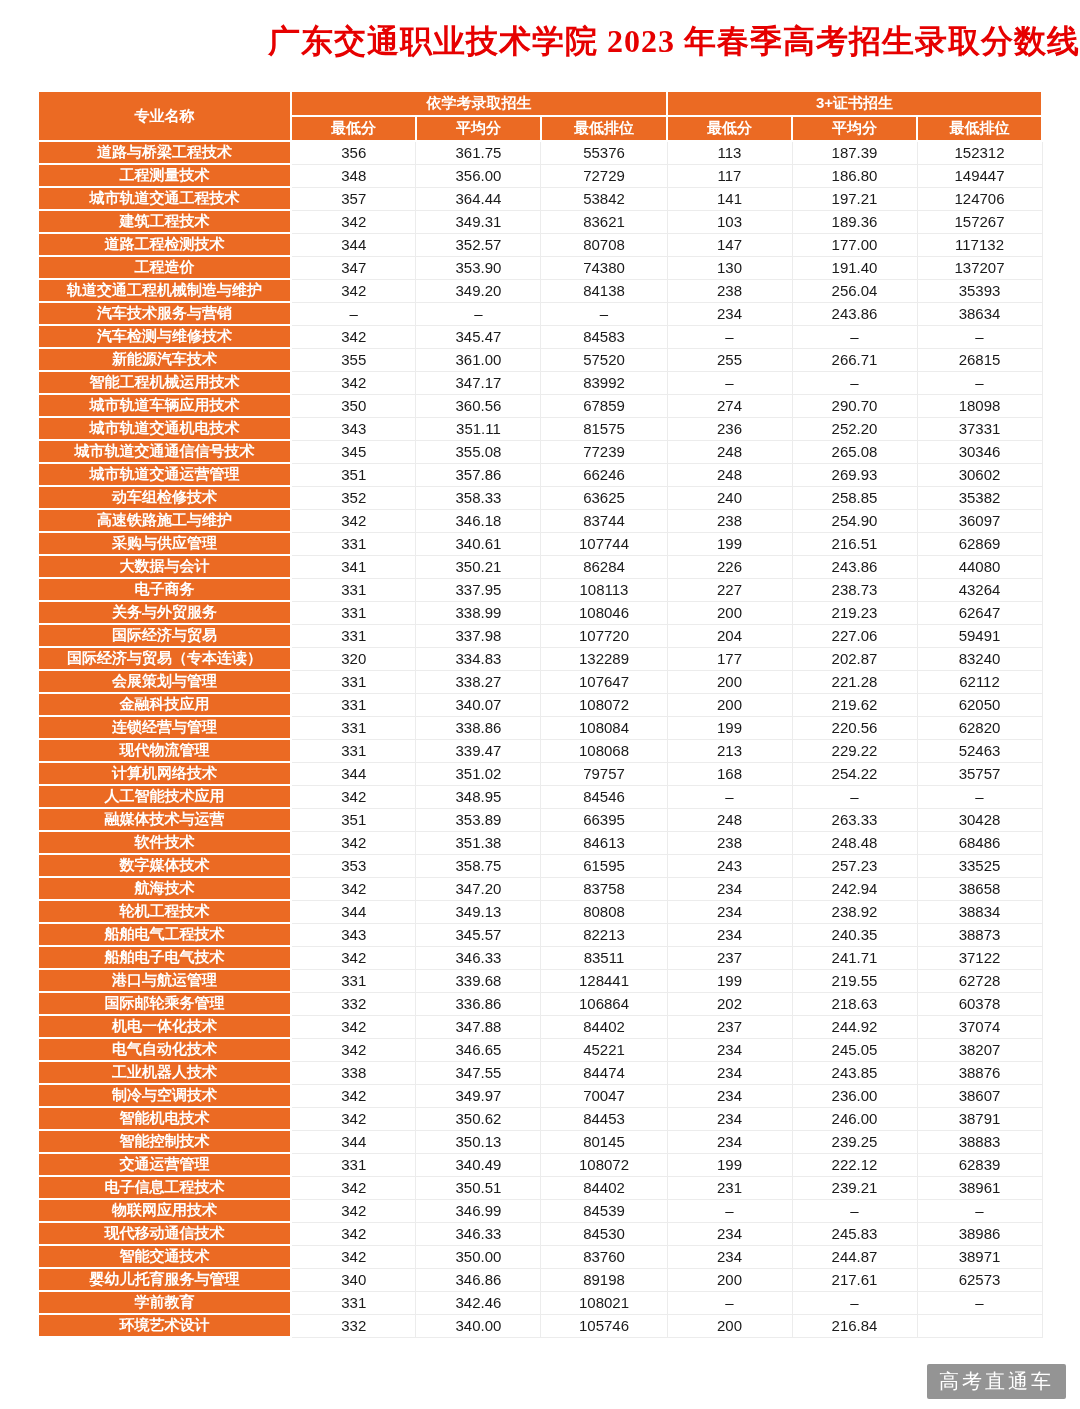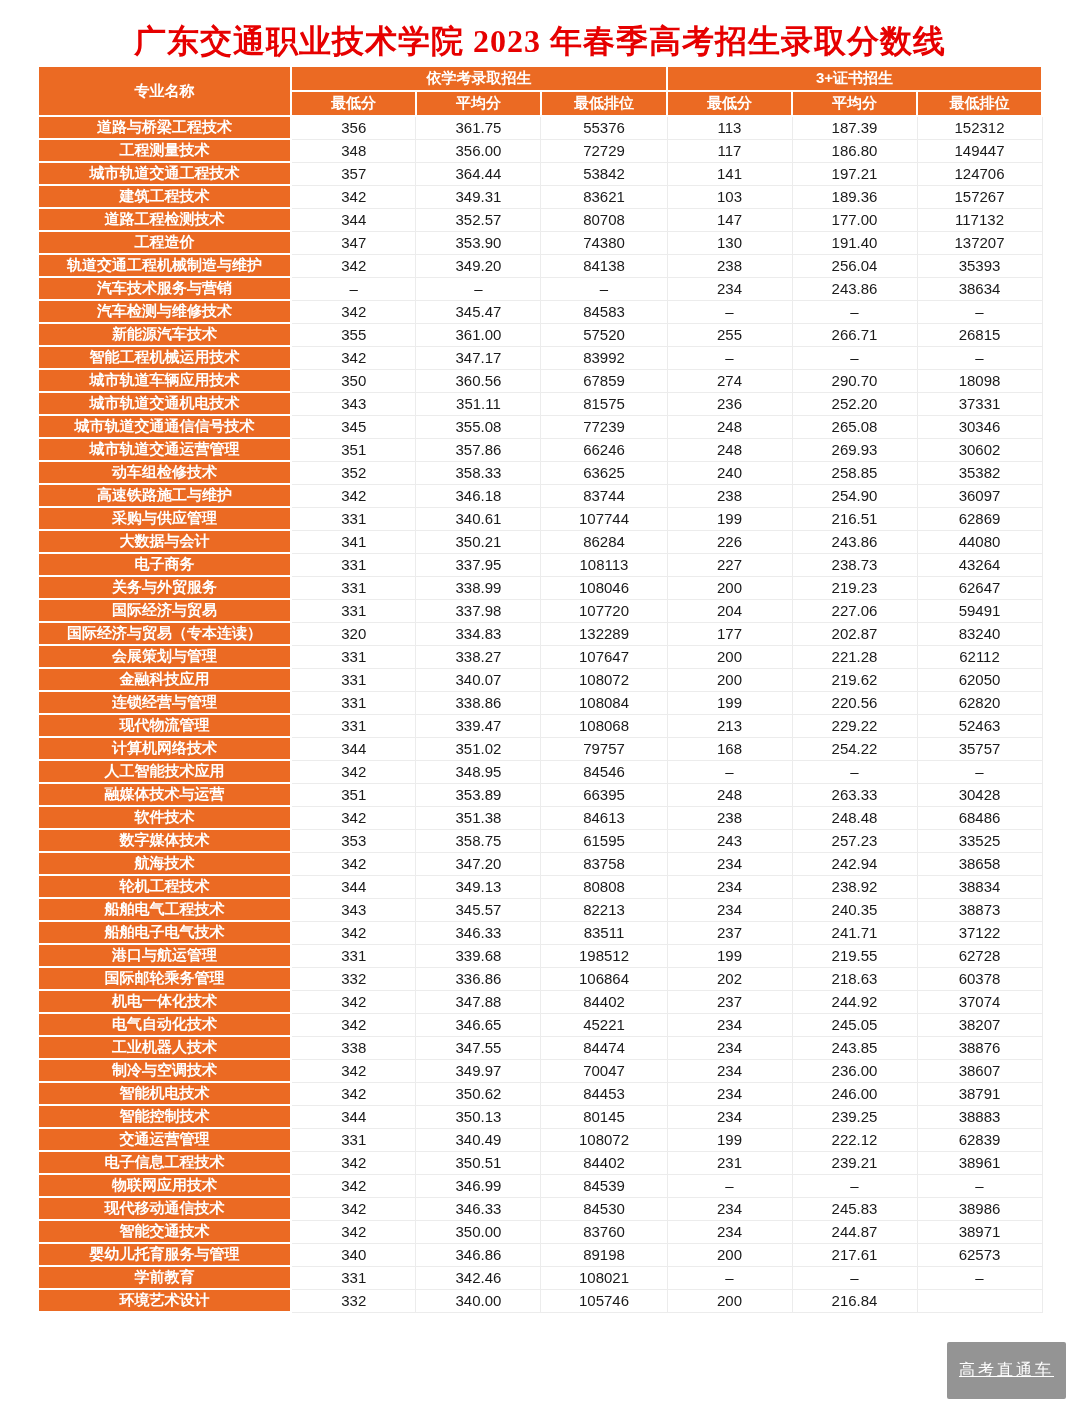--- a/index.html
+++ b/index.html
@@ -6,47 +6,46 @@
   html,body { background:#ffffff; }
   body {
     width:1080px; height:1409px;
     font-family:"Liberation Sans","DejaVu Sans",sans-serif;
     position:relative; overflow:hidden;
   }
   .page { position:relative; width:1080px; height:1409px; }
   .title {
     font-family:"Liberation Serif","DejaVu Serif",serif;
     color:#e60000; font-size:32px; font-weight:bold;
-    text-align:center; padding-top:20px; letter-spacing:1px;
+    text-align:right; padding-top:20px; letter-spacing:1px;
     white-space:nowrap;
   }
   table.score-table {
     border-collapse:collapse; table-layout:fixed;
-    width:1004px; margin:1px auto 0;
+    width:1004px; margin:26px auto 0;
   }
   th, td {
     text-align:center; vertical-align:middle;
     overflow:hidden; white-space:nowrap;
   }
   .oc {
     background:#eb6a23; color:#ffffff; font-weight:bold;
     border:2px solid #ffffff; font-size:15px;
   }
   thead th.oc { height:25px; }
   th.major { height:14px; font-size:15px; }
   td.val {
     border:1px solid #ececec; color:#1a1a1a;
     font-size:15px; height:23px; background:#ffffff;
   }
   .watermark {
     position:absolute; right:14px; bottom:10px;
     background:rgba(125,125,125,0.82); color:#ffffff;
-    font-size:16px; letter-spacing:3px; padding:18px 12px;
+    font-size:20px; letter-spacing:3px; padding:4px 12px;
     border-radius:2px;
-    text-decoration:underline;
   }
 </style>
 </head>
 <body>
 
 <div class="page">
   <h1 class="title">广东交通职业技术学院 2023 年春季高考招生录取分数线</h1>
 
   <table class="score-table">
     <colgroup>
@@ -395,21 +394,21 @@
           <td class="val">346.33</td>
           <td class="val">83511</td>
           <td class="val">237</td>
           <td class="val">241.71</td>
           <td class="val">37122</td>
         </tr>
         <tr>
           <th class="oc major">港口与航运管理</th>
           <td class="val">331</td>
           <td class="val">339.68</td>
-          <td class="val">198512</td>
+          <td class="val">128441</td>
           <td class="val">199</td>
           <td class="val">219.55</td>
           <td class="val">62728</td>
         </tr>
         <tr>
           <th class="oc major">国际邮轮乘务管理</th>
           <td class="val">332</td>
           <td class="val">336.86</td>
           <td class="val">106864</td>
           <td class="val">202</td>

